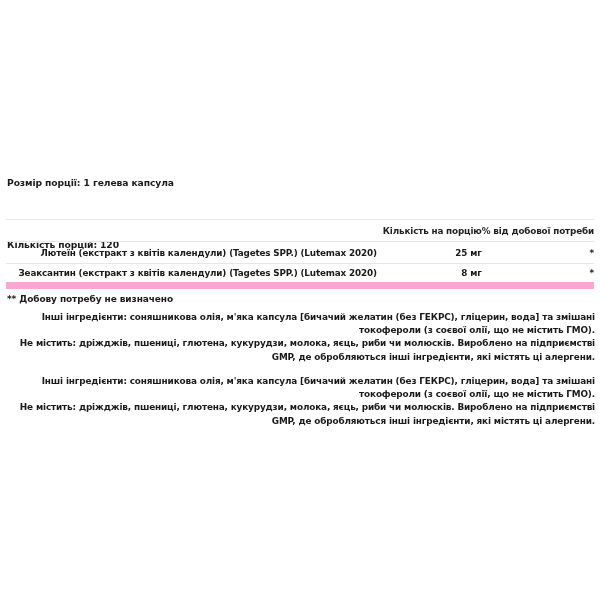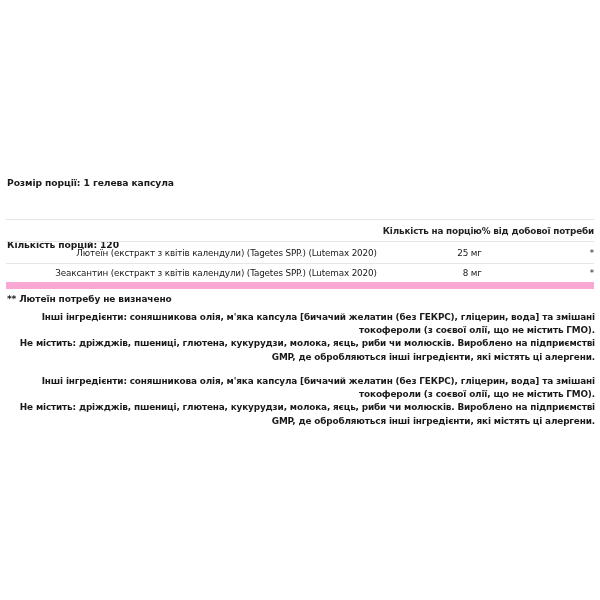--- a/index.html
+++ b/index.html
@@ -54,27 +54,27 @@
       vertical-align: middle;
       white-space: nowrap;
       text-align: right;
     }
     .facts-table th {
       font-weight: bold;
       color: #1f1f1f;
     }
     .facts-table td {
       color: #1a1a1a;
-      font-weight: normal;
+      font-weight: bold;
     }
     .col-name { width: 369px; padding-left: 2px !important; }
     .col-amount { width: 105px; }
     .col-dv { }
     .facts-table td.col-name { font-weight: normal; }
-    .facts-table td.col-name span { font-weight: 400; }
+    .facts-table td.col-name span { font-weight: 700; }
 
     .footnote {
       position: absolute;
       left: 7px;
       top: 294px;
       font-size: 9px;
       font-weight: bold;
       white-space: nowrap;
       letter-spacing: -0.1px;
     }
@@ -117,21 +117,21 @@
       <td class="col-dv">*</td>
     </tr>
     <tr>
       <td class="col-name"><span>Зеаксантин (екстракт з квітів календули) (Tagetes SPP.) (Lutemax 2020)</span></td>
       <td class="col-amount">8 мг</td>
       <td class="col-dv">*</td>
     </tr>
   </tbody>
     </table>
 
-  <div class="footnote">** Лютеїн потребу не визначено</div>
+  <div class="footnote">** Добову потребу не визначено</div>
 
   <div class="ingredients-block block-1">
     <p>Інші інгредієнти: соняшникова олія, м'яка капсула [бичачий желатин (без ГЕКРС), гліцерин, вода] та змішані токофероли (з соєвої олії, що не містить ГМО).</p>
     <p>Не містить: дріжджів, пшениці, глютена, кукурудзи, молока, яєць, риби чи молюсків. Вироблено на підприємстві GMP, де обробляються інші інгредієнти, які містять ці алергени.</p>
   </div>
 
   <div class="ingredients-block block-2">
     <p>Інші інгредієнти: соняшникова олія, м'яка капсула [бичачий желатин (без ГЕКРС), гліцерин, вода] та змішані токофероли (з соєвої олії, що не містить ГМО).</p>
     <p>Не містить: дріжджів, пшениці, глютена, кукурудзи, молока, яєць, риби чи молюсків. Вироблено на підприємстві GMP, де обробляються інші інгредієнти, які містять ці алергени.</p>
   </div>

